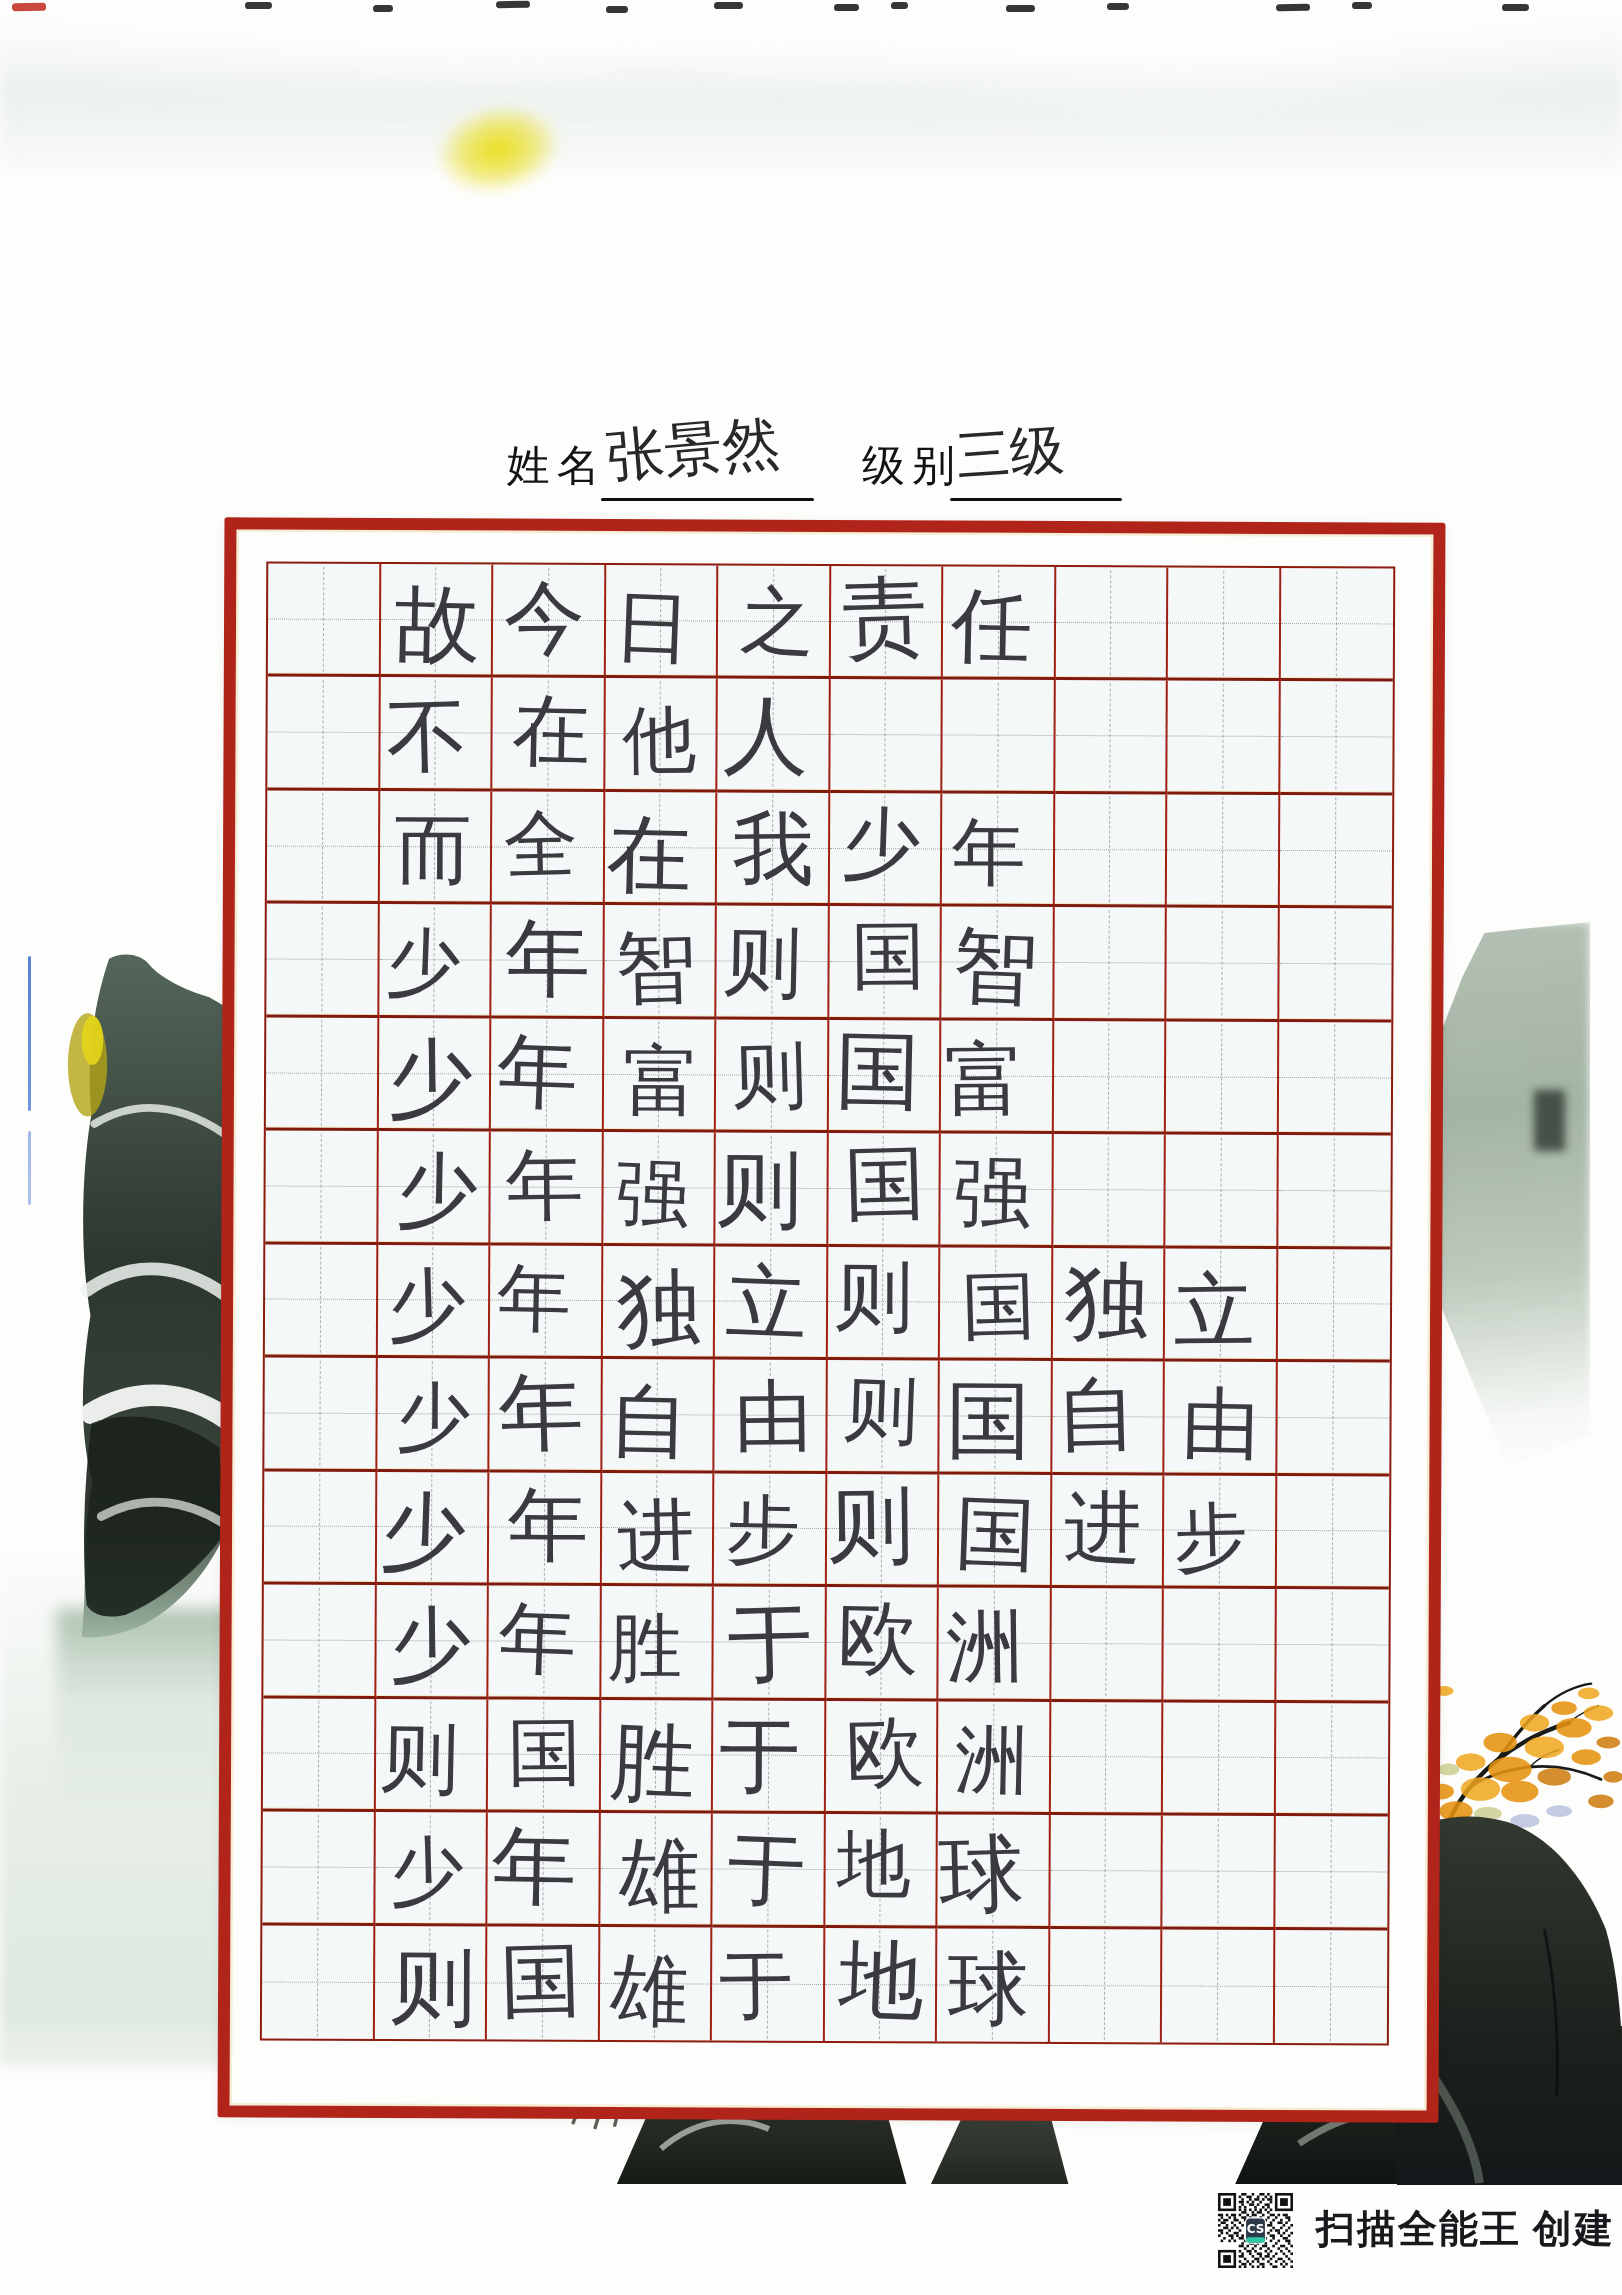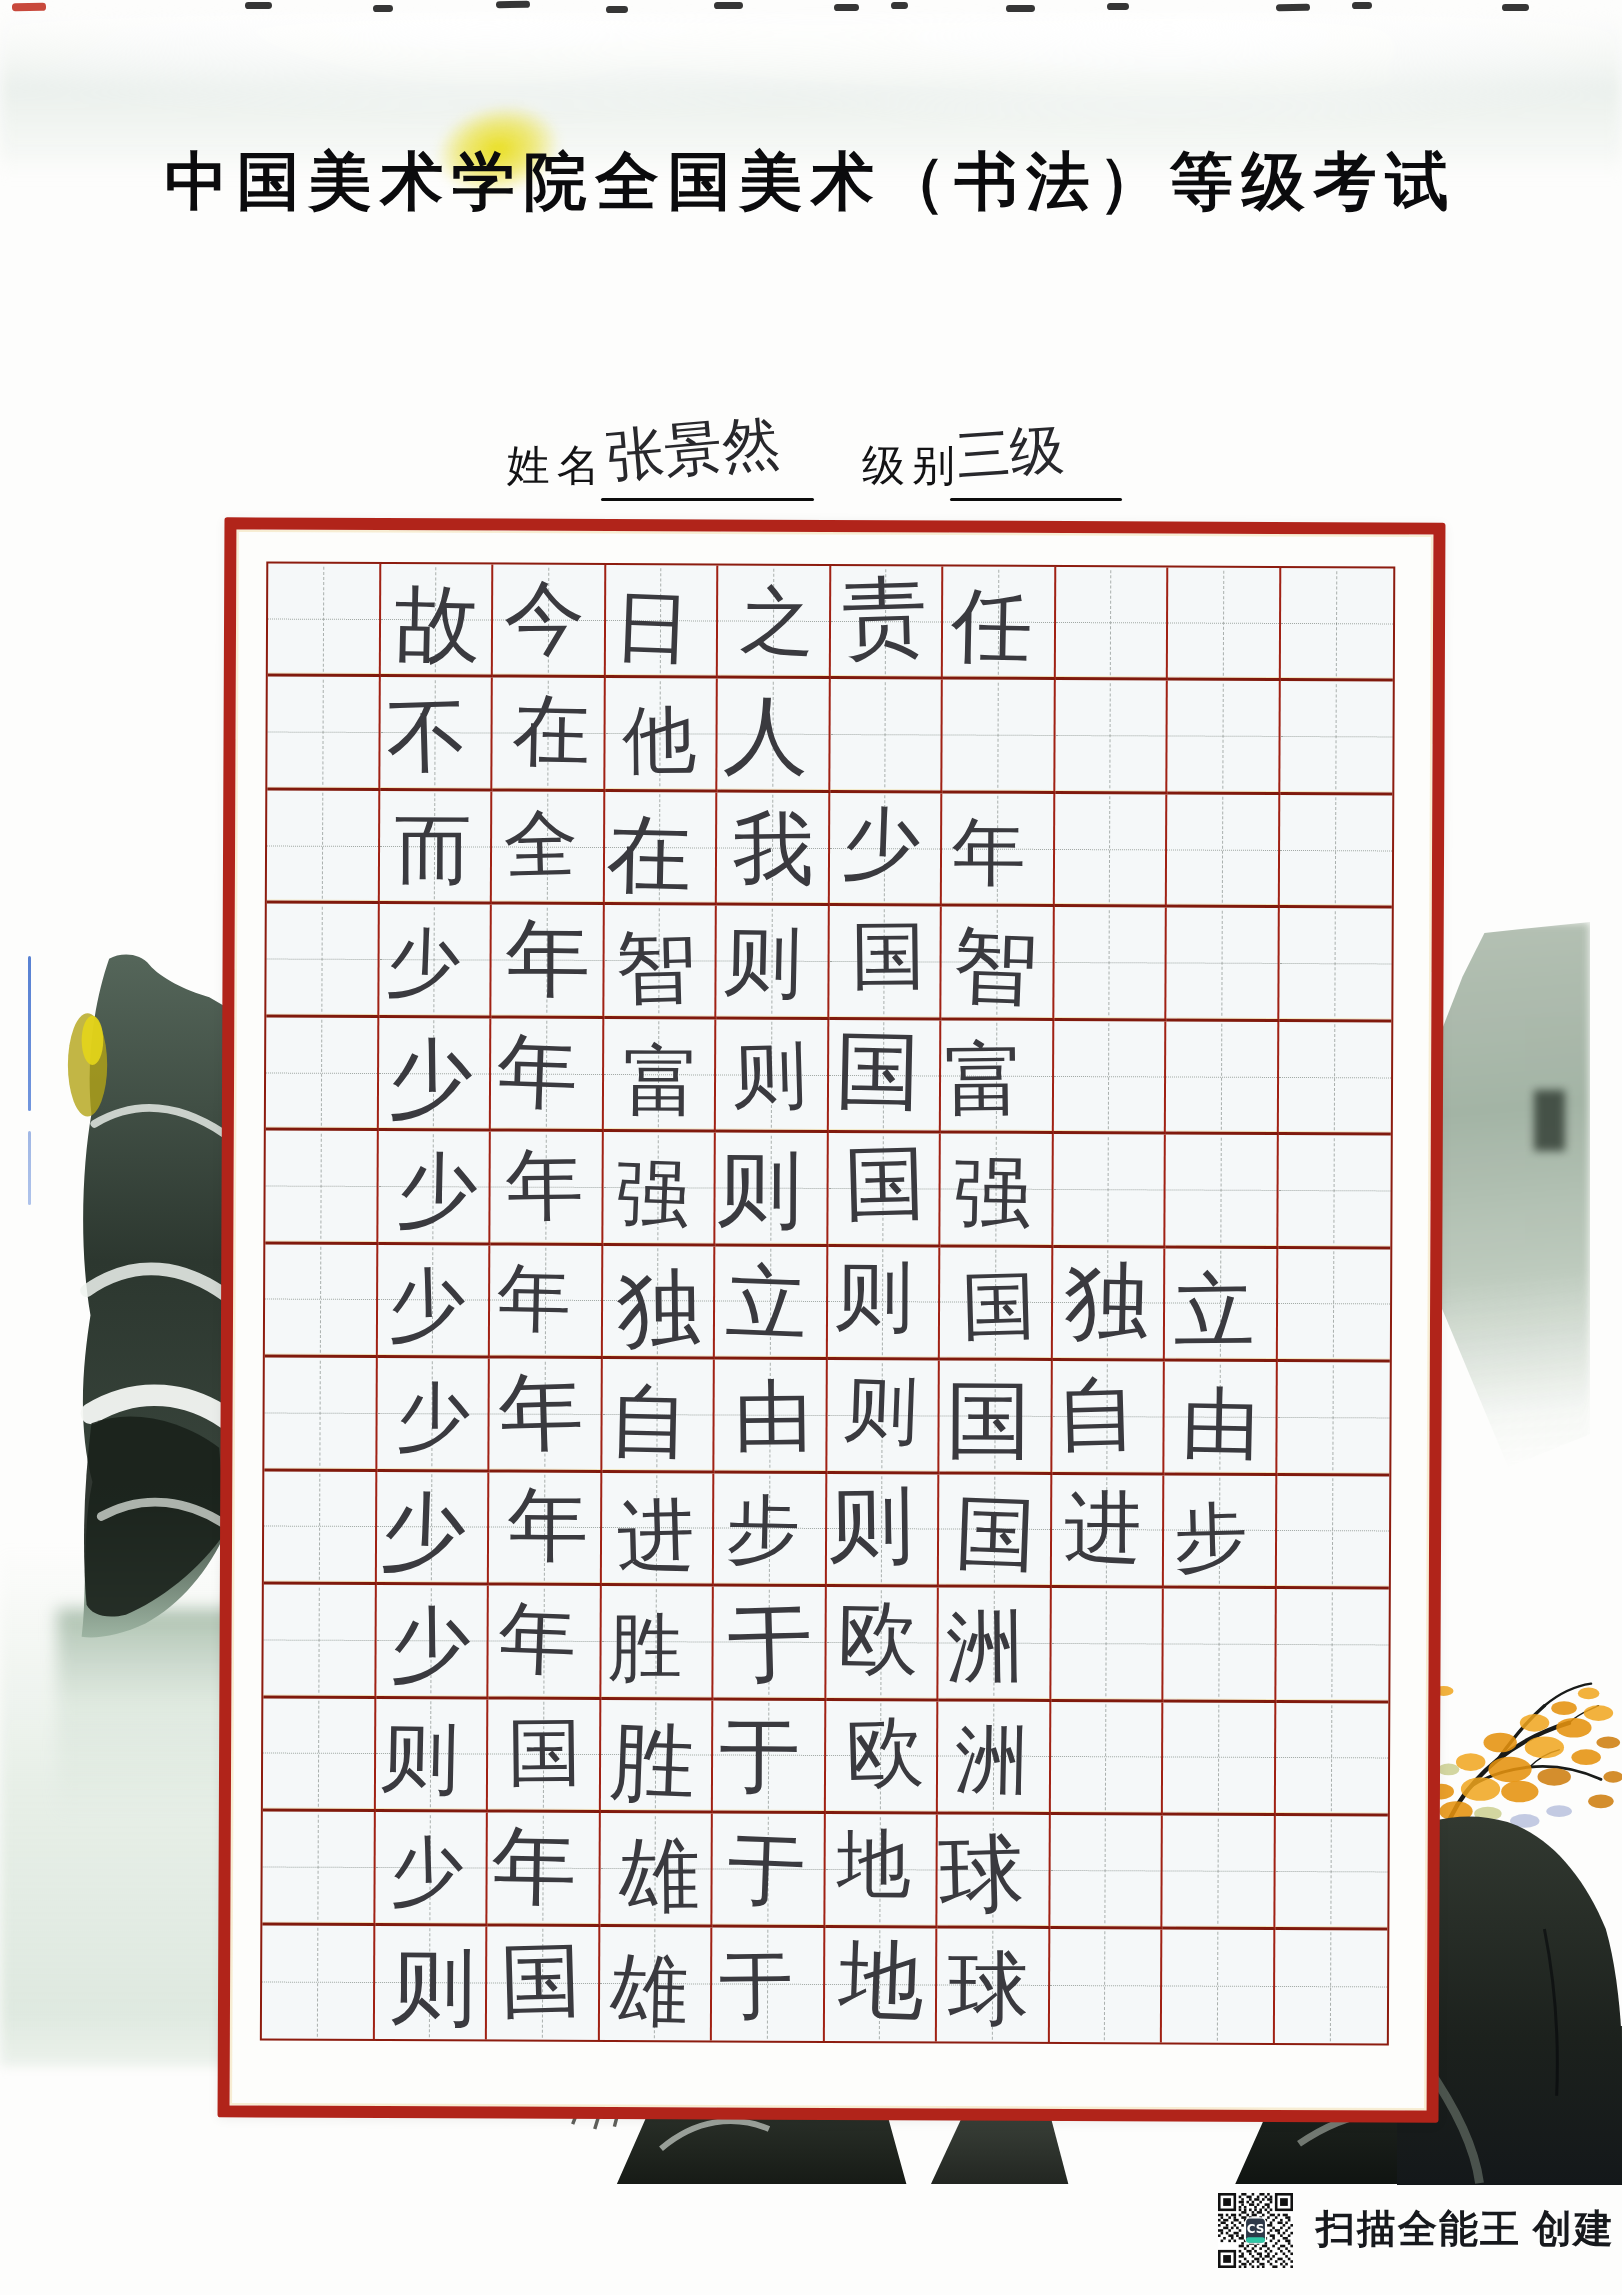--- a/index.html
+++ b/index.html
@@ -110,21 +110,20 @@
   <div class="dash" style="left:834px;top:4.4px;width:24.5px;"></div>
   <div class="dash" style="left:891px;top:1.5px;width:17px;"></div>
   <div class="dash" style="left:1006px;top:5.4px;width:29.4px;"></div>
   <div class="dash" style="left:1107px;top:2.5px;width:22px;"></div>
   <div class="dash" style="left:1276px;top:4.4px;width:34px;"></div>
   <div class="dash" style="left:1352px;top:1.5px;width:19.6px;"></div>
   <div class="dash" style="left:1502px;top:3.9px;width:27px;"></div>
   <div class="blue-line"></div>
   <div class="blue-line b2"></div>
 
-  <h1 class="title1">中国美术学院全国美术（书法）等级考试</h1>
 
   <div class="name-line">
     <span class="flabel l1">姓名</span>
     <span class="hand name">张景然</span>
     <div class="uline u1"></div>
     <span class="flabel l2">级别</span>
     <span class="hand level">三级</span>
     <div class="uline u2"></div>
   </div>
 

